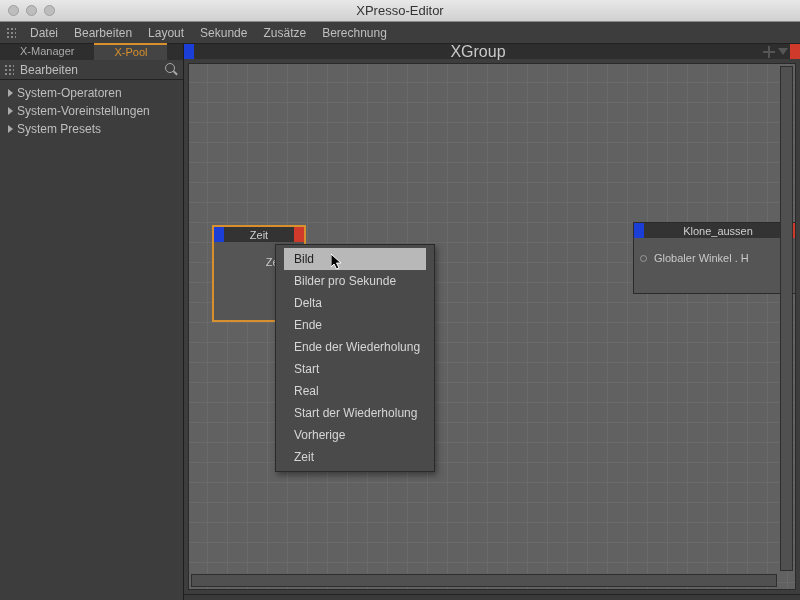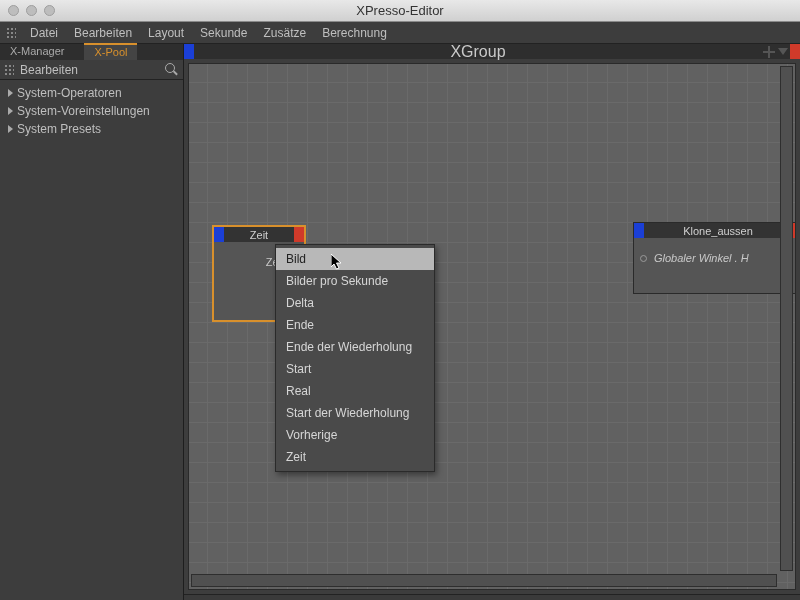--- a/index.html
+++ b/index.html
@@ -23,22 +23,22 @@
   }
   .grip { width: 10px; height: 12px; background-image: radial-gradient(#888 1px, transparent 1px); background-size: 4px 4px; margin-right: 6px; }
   .menu-item { color: #bfbfbf; font-size: 12px; padding: 3px 8px; cursor: default; }
 
   
   .main { display: flex; height: calc(600px - 44px); }
 
   
   .sidebar { width: 184px; background: #3d3d3d; border-right: 1px solid #1e1e1e; display: flex; flex-direction: column; }
   .tabs { display: flex; height: 16px; background: #2e2e2e; }
-  .tab { font-size: 11px; padding: 1px 10px; color: #aaa; cursor: default; position: relative; }
-  .tab.active { background: #444; color: #d8902c; border-top: 2px solid #d8902c; margin-top: -1px; margin-left: 10px; }
+  .tab { font-size: 11px; padding: 1px 20px; color: #aaa; cursor: default; position: relative; }
+  .tab.active { background: #444; color: #d8902c; border-top: 2px solid #d8902c; margin-top: -1px; }
   .tab-rest { flex: 1; background: #2e2e2e; }
   .subbar { height: 20px; display: flex; align-items: center; background: #3d3d3d; border-bottom: 1px solid #222; padding: 0 4px; }
   .subbar .grip { margin-right: 4px; }
   .subbar-label { color: #bfbfbf; font-size: 12px; flex: 1; padding-left: 2px; }
   .search-icon { width: 14px; height: 14px; position: relative; }
   .search-icon::before { content: ""; position: absolute; width: 8px; height: 8px; border: 1.5px solid #aaa; border-radius: 50%; left: 0; top: 0; }
   .search-icon::after { content: ""; position: absolute; width: 5px; height: 1.5px; background: #aaa; transform: rotate(45deg); left: 8px; top: 9px; }
   .tree { padding: 4px 4px; }
   .tree-item { display: flex; align-items: center; color: #bfbfbf; font-size: 12px; padding: 2px 0 2px 4px; cursor: default; }
   .tree-caret { width: 0; height: 0; border-top: 4px solid transparent; border-bottom: 4px solid transparent; border-left: 5px solid #aaa; margin-right: 4px; }
@@ -66,28 +66,28 @@
   
   .node { position: absolute; background: #555; border: 1px solid #2a2a2a; }
   .node.selected { outline: 1px solid #d8902c; border-color: #d8902c; }
   .node-header { height: 15px; display: flex; align-items: center; background: #333; }
   .node-port-blue { width: 10px; height: 100%; background: #1b3fd6; }
   .node-port-red { width: 10px; height: 100%; background: #d03a2a; }
   .node-title { flex: 1; text-align: center; color: #d0d0d0; font-size: 11px; padding: 0 4px; white-space: nowrap; }
   .node-body { padding: 8px 6px; }
   .port-row { display: flex; align-items: center; color: #c9c9c9; font-size: 11px; padding: 6px 0; }
   .port-row.right { justify-content: flex-end; }
-  .port-row.left { justify-content: flex-start; font-style: italic; }
+  .port-row.left { justify-content: flex-start; }
   .port-dot { width: 7px; height: 7px; border-radius: 50%; border: 1px solid #999; background: #555; }
   .port-row.right .port-dot { margin-left: 5px; }
   .port-row.left .port-dot { margin-right: 5px; }
   .port-row .label { margin: 0 2px; }
 
   
-  .context-menu { position: absolute; background: #4a4a4a; border: 1px solid #2a2a2a; padding: 3px 0; box-shadow: 2px 3px 6px rgba(0,0,0,0.4); }
+  .context-menu { position: absolute; background: #4a4a4a; border: 1px solid #2a2a2a; padding: 3px 8px; box-shadow: 2px 3px 6px rgba(0,0,0,0.4); }
   .ctx-item { color: #d6d6d6; font-size: 12px; padding: 4px 14px 4px 10px; white-space: nowrap; cursor: default; }
   .ctx-item.hover { background: #b8b8b8; color: #222; }
 
   
   .cursor { position: absolute; width: 14px; height: 18px; pointer-events: none; z-index: 50; }
   .cursor svg { display: block; }
 
   
   .vscroll { position: absolute; right: 2px; top: 2px; bottom: 18px; width: 13px; background: #505050; border: 1px solid #2e2e2e; }
   .hscroll { position: absolute; left: 2px; right: 18px; bottom: 2px; height: 13px; background: #505050; border: 1px solid #2e2e2e; }

